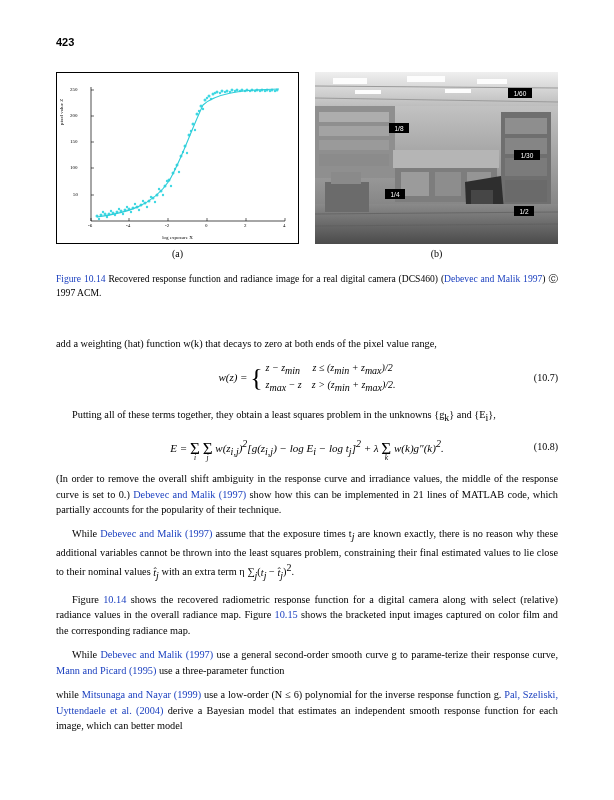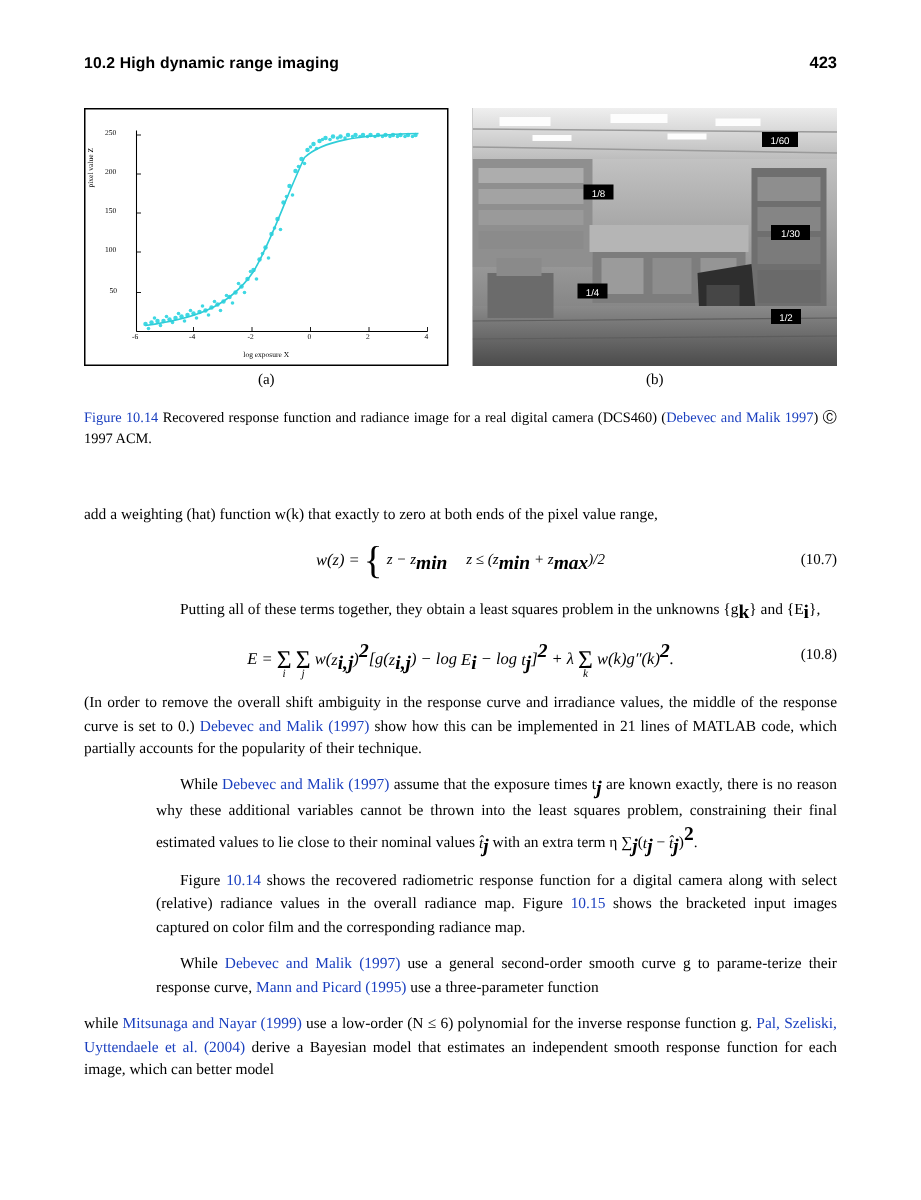--- a/index.html
+++ b/index.html
@@ -121,21 +121,21 @@
   .body {
     position: absolute;
     left: 56px;
     top: 336px;
     width: 502px;
     font-size: 10.3px;
     line-height: 15.4px;
     text-align: justify;
   }
   .body p { margin: 0 0 9px 0; }
-  .body p.indent { text-indent: 16px; margin-left: 48px; }
+  .body p.indent { text-indent: 16px; }
   .eqn {
     position: relative;
     margin: 10px 0 12px 0;
     text-align: center;
     font-family: "Liberation Serif", serif;
   }
   .eqn .num {
     position: absolute;
     right: 0;
     top: 50%;
@@ -171,29 +171,28 @@
     line-height: 17px;
   }
   .sum .sub {
     position: absolute;
     left: 50%;
     transform: translateX(-50%);
     bottom: -9px;
     font-size: 7.5px;
     font-style: italic;
   }
-  sup, sub { font-size: 13px; font-weight: bold; }
+  sup, sub { font-size: 10px; }
 </style>
 </head>
 <body>
 
 <div class="page">
 
   <div class="header">
-    <div class="sec-title">10.2  High dynamic range imaging</div>
     <div class="page-num">423</div>
   </div>
 
   <div class="figure-block">
     <div class="figure-row">
 
       <div class="subfig">
         <div class="plot-box">
           <div class="plot-inner">
             <svg width="241" height="170" viewBox="0 0 241 170">
@@ -419,28 +418,29 @@
     </div>
   </div>
 
   <div class="fig-caption">
     <span class="lbl">Figure 10.14</span>
     <span>Recovered response function and radiance image for a real digital camera (DCS460) (</span><span class="cite">Debevec and Malik 1997</span><span>) Ⓒ 1997 ACM.</span>
   </div>
 
   <div class="body">
 
-    <p>add a weighting (hat) function w(k) that exactly to zero at both ends of the pixel value range,</p>
+    <p>add a weighting (hat) function w(k) that decays to zero at both ends of the pixel value range,</p>
 
     <div class="eqn">
       <span class="expr">
         <i>w</i>(<i>z</i>) =
         <span class="brace">{</span>
         <span class="cases">
           <div><i>z</i> − <i>z</i><sub>min</sub> &nbsp;&nbsp;&nbsp; <i>z</i> ≤ (<i>z</i><sub>min</sub> + <i>z</i><sub>max</sub>)/2</div>
+          <div><i>z</i><sub>max</sub> − <i>z</i> &nbsp;&nbsp; <i>z</i> &gt; (<i>z</i><sub>min</sub> + <i>z</i><sub>max</sub>)/2.</div>
         </span>
       </span>
       <span class="num">(10.7)</span>
     </div>
 
     <p class="indent"><span>Putting all of these terms together, they obtain a least squares problem in the unknowns {g</span><sub>k</sub><span>} and {E</span><sub>i</sub><span>},</span></p>
 
     <div class="eqn">
       <span class="expr">
         <i>E</i> =

